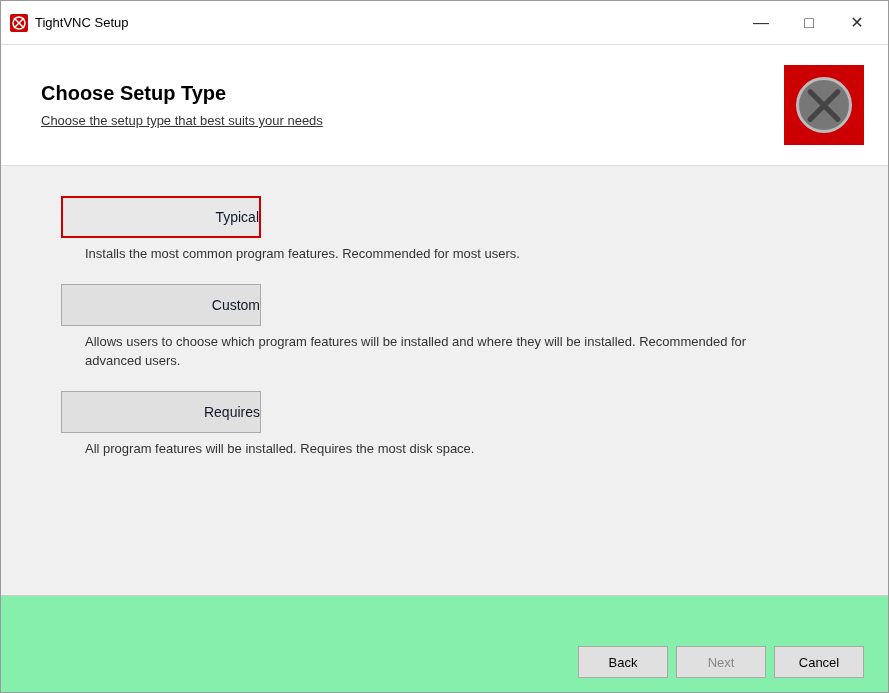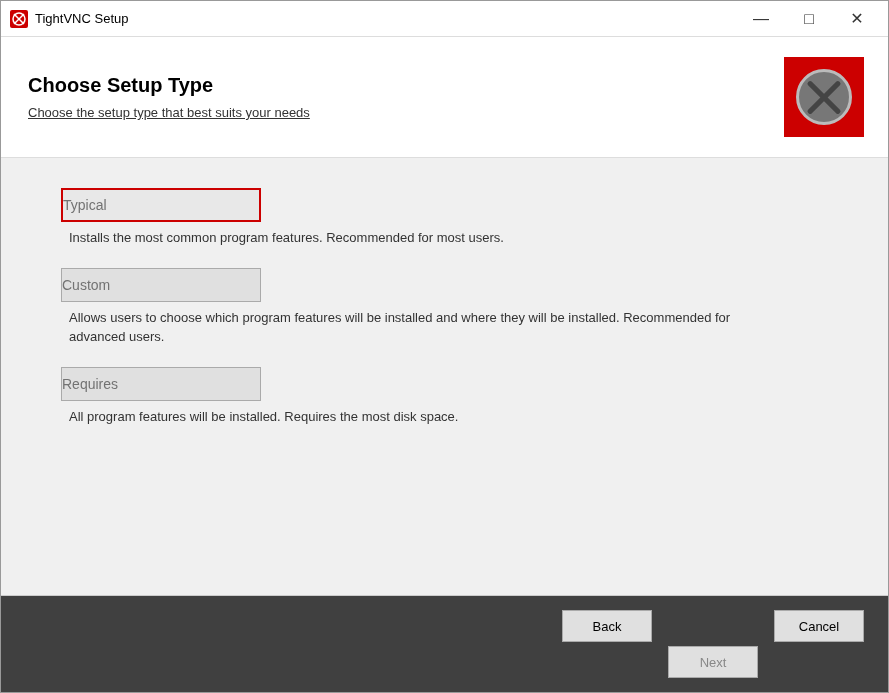--- a/index.html
+++ b/index.html
@@ -20,21 +20,21 @@
       height: 693px;
       background: #f0f0f0;
       border: 1px solid #999;
       display: flex;
       flex-direction: column;
       box-shadow: 2px 2px 10px rgba(0,0,0,0.3);
     }
 
     .title-bar {
       background: #fff;
-      height: 36px;
+      height: 44px;
       display: flex;
       align-items: center;
       padding: 0 8px;
       border-bottom: 1px solid #ddd;
       flex-shrink: 0;
     }
 
     .title-bar-icon {
       width: 20px;
       height: 20px;
@@ -63,21 +63,21 @@
       cursor: pointer;
       display: flex;
       align-items: center;
       justify-content: center;
       font-size: 16px;
       color: #333;
     }
 
     .header-area {
       background: #fff;
-      padding: 20px 24px 20px 27px;
+      padding: 20px 24px 20px 40px;
       display: flex;
       align-items: center;
       justify-content: space-between;
       border-bottom: 1px solid #ddd;
       flex-shrink: 0;
     }
 
     .header-text {
       flex: 1;
     }
@@ -116,53 +116,54 @@
     }
 
     .setup-option {
       display: flex;
       flex-direction: column;
       gap: 6px;
     }
 
     .option-button {
       width: 200px;
-      height: 34px;
+      height: 42px;
       background: #e0e0e0;
       border: 1px solid #aaa;
       cursor: pointer;
       font-size: 14px;
-      color: #737373;
+      color: #0f172a;
       text-align: center;
       display: flex;
       align-items: center;
-      justify-content: flex-start;
+      justify-content: flex-end;
     }
 
     .option-button.selected {
       border: 2px solid #cc0000;
       background: #e8e8e8;
     }
 
     .option-desc {
       font-size: 13px;
       color: #333;
-      margin-left: 8px;
+      margin-left: 24px;
       max-width: 700px;
       line-height: 1.5;
     }
 
     .footer-area {
-      background: #404040;
+      background: #86efac;
       border-top: 1px solid #ccc;
       padding: 14px 24px;
       display: flex;
       justify-content: flex-end;
-      gap: 16px;
-      flex-shrink: 0;
+      gap: 8px;
+      flex-shrink: 0;
+      align-items: flex-end;
     }
 
     .footer-btn {
       width: 90px;
       height: 32px;
       border: 1px solid #aaa;
       background: #e0e0e0;
       cursor: pointer;
       font-size: 13px;
       color: #000;

